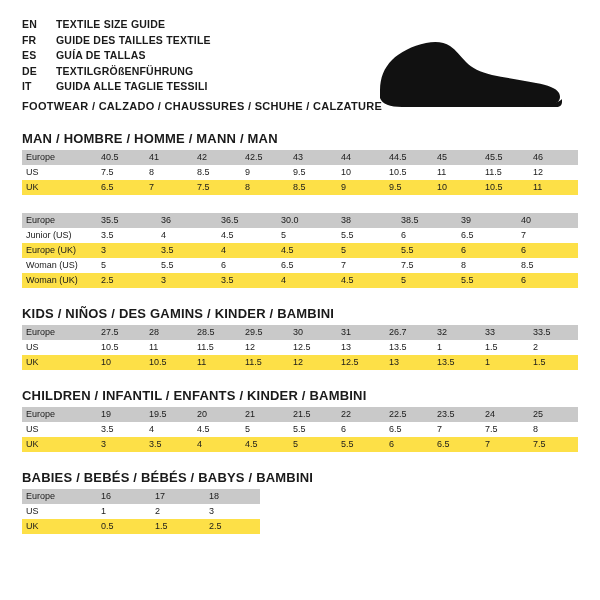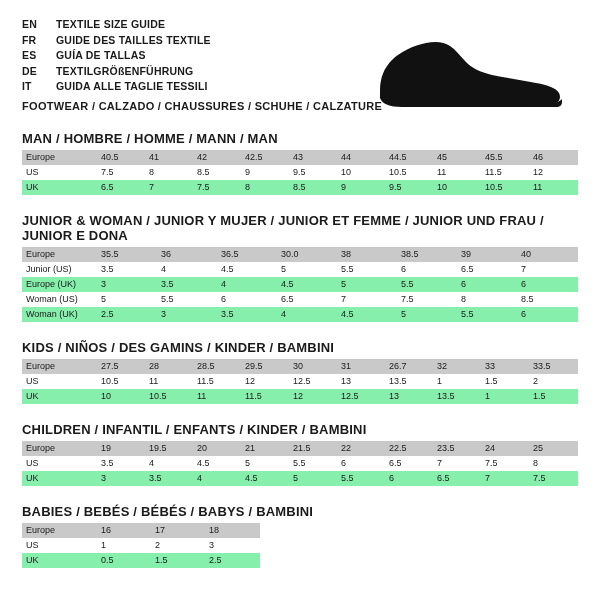--- a/index.html
+++ b/index.html
@@ -86,21 +86,21 @@
     line-height: 15px;
     padding: 0;
     text-align: left;
     color: #1a1a1a;
     white-space: nowrap;
   }
   table.size tr.head td {
     background: #c9c9c9;
   }
   table.size tr.alt td {
-    background: #86efac;
+    background: #fde047;
   }
   table.size td.label {
     padding-left: 4px;
     width: 72px;
   }
   table.size td.val {
     text-align: left;
     padding-left: 3px;
   }
 
@@ -190,21 +190,20 @@
           <td class="val">9.5</td>
           <td class="val">10</td>
           <td class="val">10.5</td>
           <td class="val">11</td>
         </tr>
       </tbody>
     </table>
   </div>
 
   <div class="group">
-    <div class="group-title">JUNIOR &amp; WOMAN / JUNIOR Y MUJER / JUNIOR ET FEMME / JUNIOR UND FRAU / JUNIOR E DONA</div>
     <table class="size">
       <tbody>
         <tr class="head">
           <td class="label">Europe</td>
           <td class="val">35.5</td>
           <td class="val">36</td>
           <td class="val">36.5</td>
           <td class="val">30.0</td>
           <td class="val">38</td>
           <td class="val">38.5</td>

